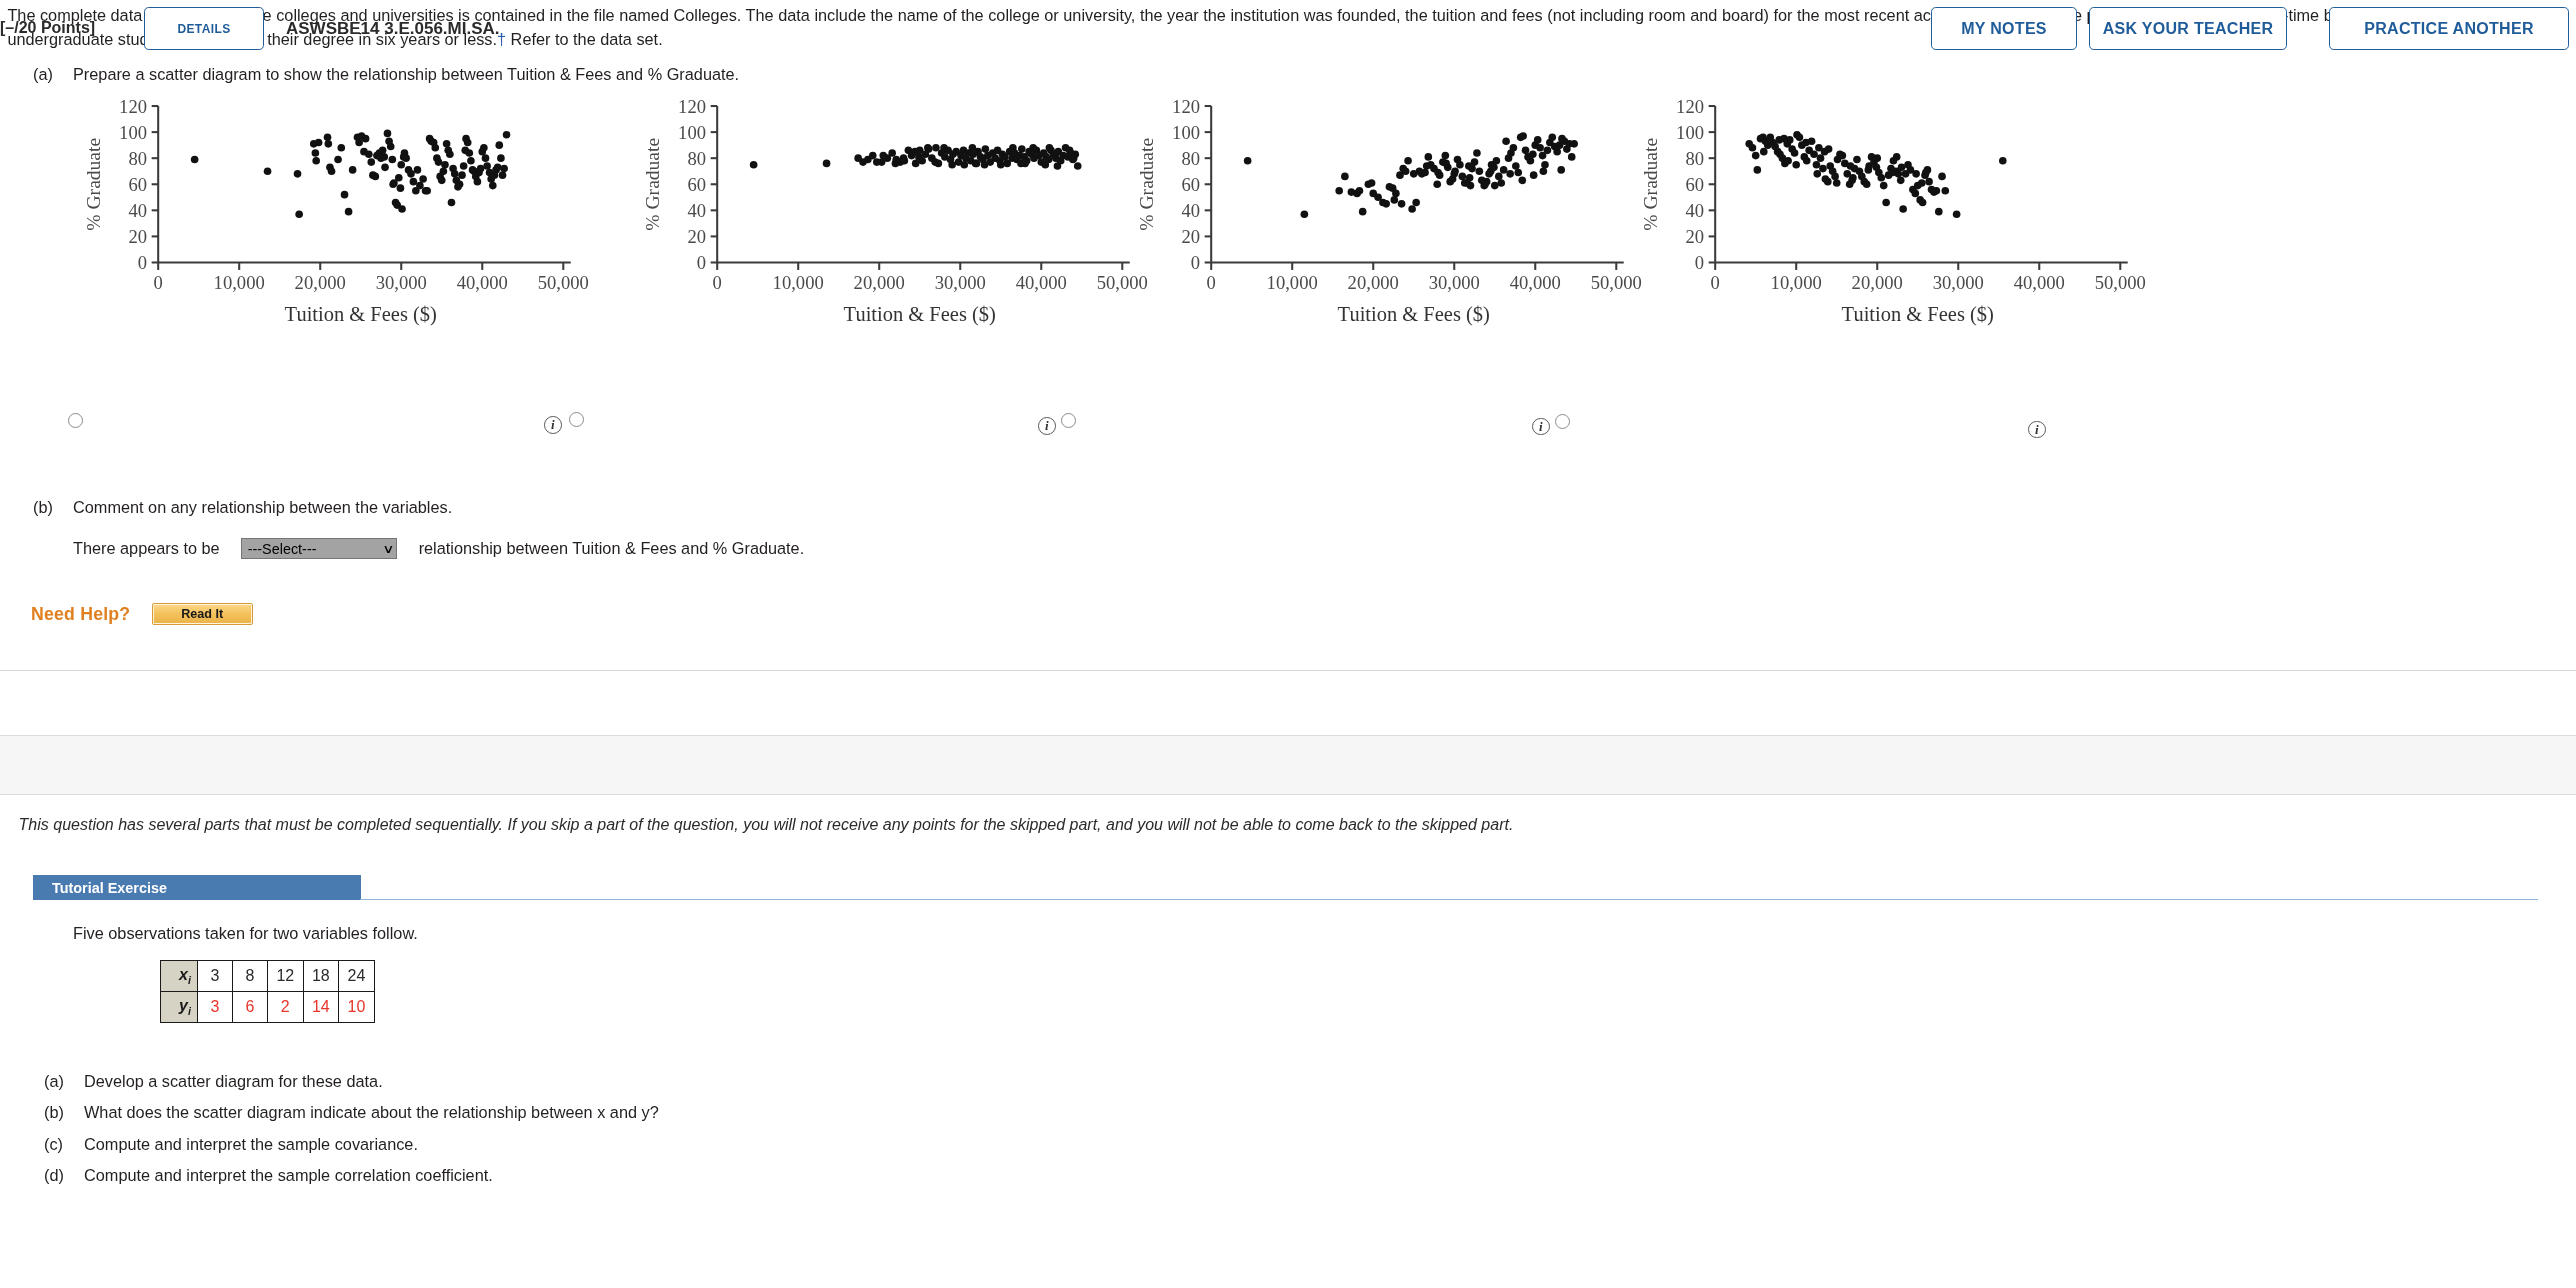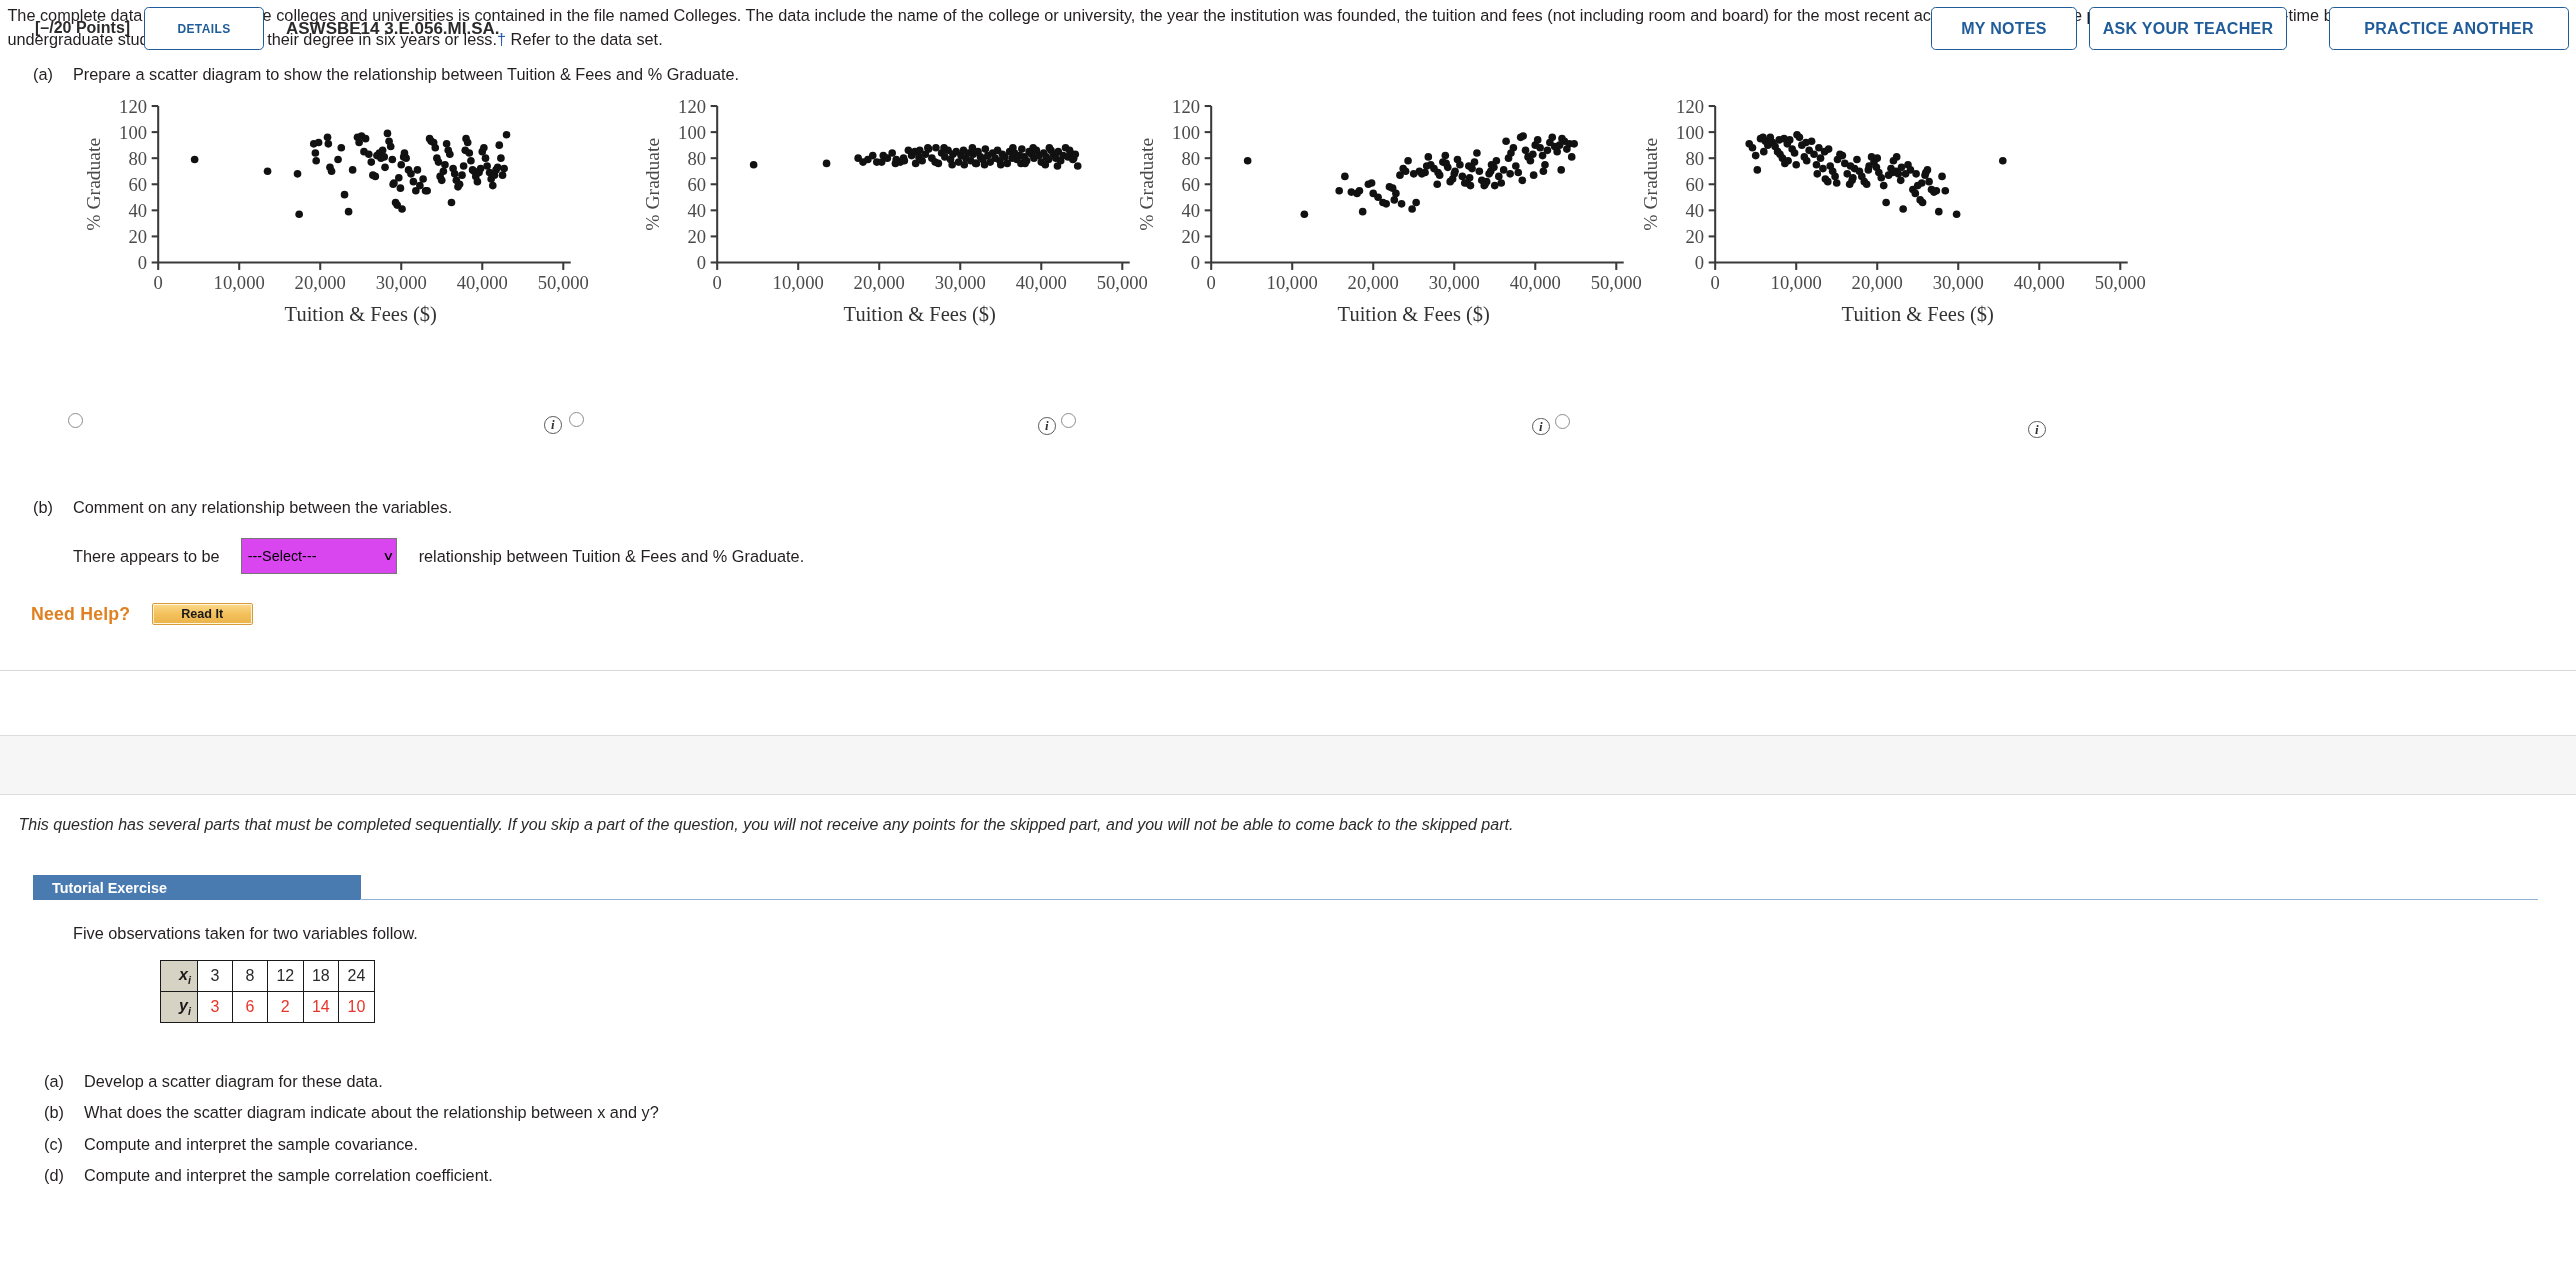--- a/index.html
+++ b/index.html
@@ -101,23 +101,23 @@
     gap: 15px;
     white-space: nowrap;
   }
   .sel-pre { margin-right: 6.5px; }
   .sel-post { margin-left: 6.5px; }
   .fake-select {
     display: inline-flex;
     align-items: center;
     justify-content: space-between;
     width: 156px;
-    height: 36px;
+    height: 21px;
     border: 0.9px solid #767676;
-    background: #d946ef;
+    background: #a3a3a3;
     font-size: 14.4px;
     padding: 0 3.7px 0 5.6px;
     box-sizing: border-box;
     color: #000;
     cursor: pointer;
   }
   .fake-select .chev {
     font-size: 12px;
     line-height: 1;
     transform: scaleX(1.4);
@@ -164,21 +164,20 @@
     background: #f6f6f6;
     border-top: 0.9px solid #dcdcdc;
     border-bottom: 0.9px solid #dcdcdc;
   }
   .points-label {
     position: absolute;
     left: 0px; top: 18.6px;
     font-size: 16px;
     font-weight: bold;
     color: #2b2b2b;
-    margin-left: 35px;
   }
   .details-btn {
     position: absolute;
     left: 144px; top: 7.4px;
     width: 120px; height: 43px;
     border: 1.9px solid #1f5c99;
     border-radius: 4.7px;
     background: #ffffff;
     color: #1f5c99;
     font-size: 12px;

